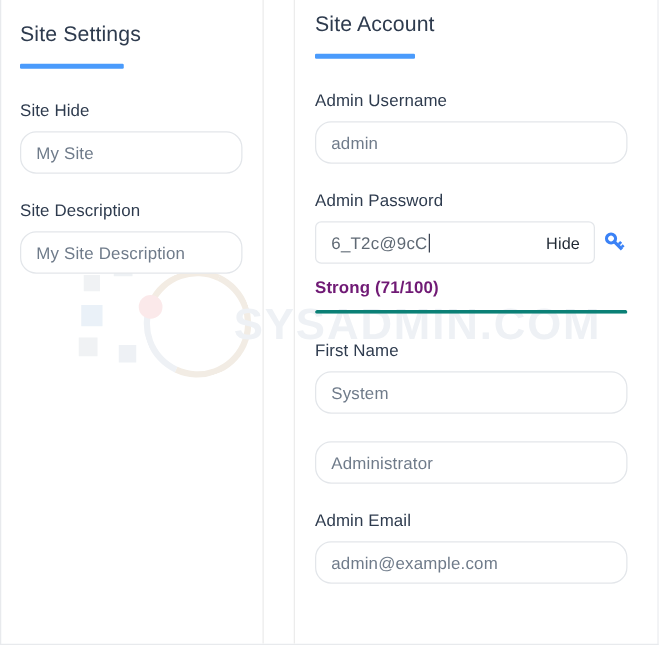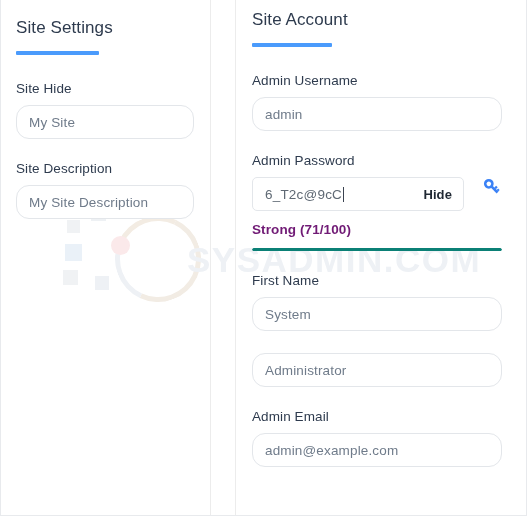--- a/index.html
+++ b/index.html
@@ -156,21 +156,22 @@
     padding: 0 12px;
     font-size: 13.5px;
     color: #6f7b8a;
     letter-spacing: 0.15px;
     text-align: center;
   }
 
   
   .pw-wrap {
     display: flex;
-    gap: 18px;
+    align-items: center;
+    gap: 6px;
   }
   .pw-box {
     flex: 1;
     position: relative;
     display: flex;
     align-items: center;
     justify-content: space-between;
     box-sizing: border-box;
     height: 34px;
     border: 1px solid #e3e6ea;
@@ -189,21 +190,21 @@
     display: inline-block;
     width: 1px;
     height: 15px;
     background: #3a4250;
     vertical-align: -3px;
     margin-left: 1px;
   }
   .hide-btn {
     font-size: 13px;
     color: #1f2833;
-    font-weight: 700;
+    font-weight: 400;
     letter-spacing: 0.1px;
     cursor: pointer;
     margin-left: 36px;
   }
   .key-icon {
     width: 20px;
     height: 20px;
     flex: 0 0 20px;
     display: block;
   }

